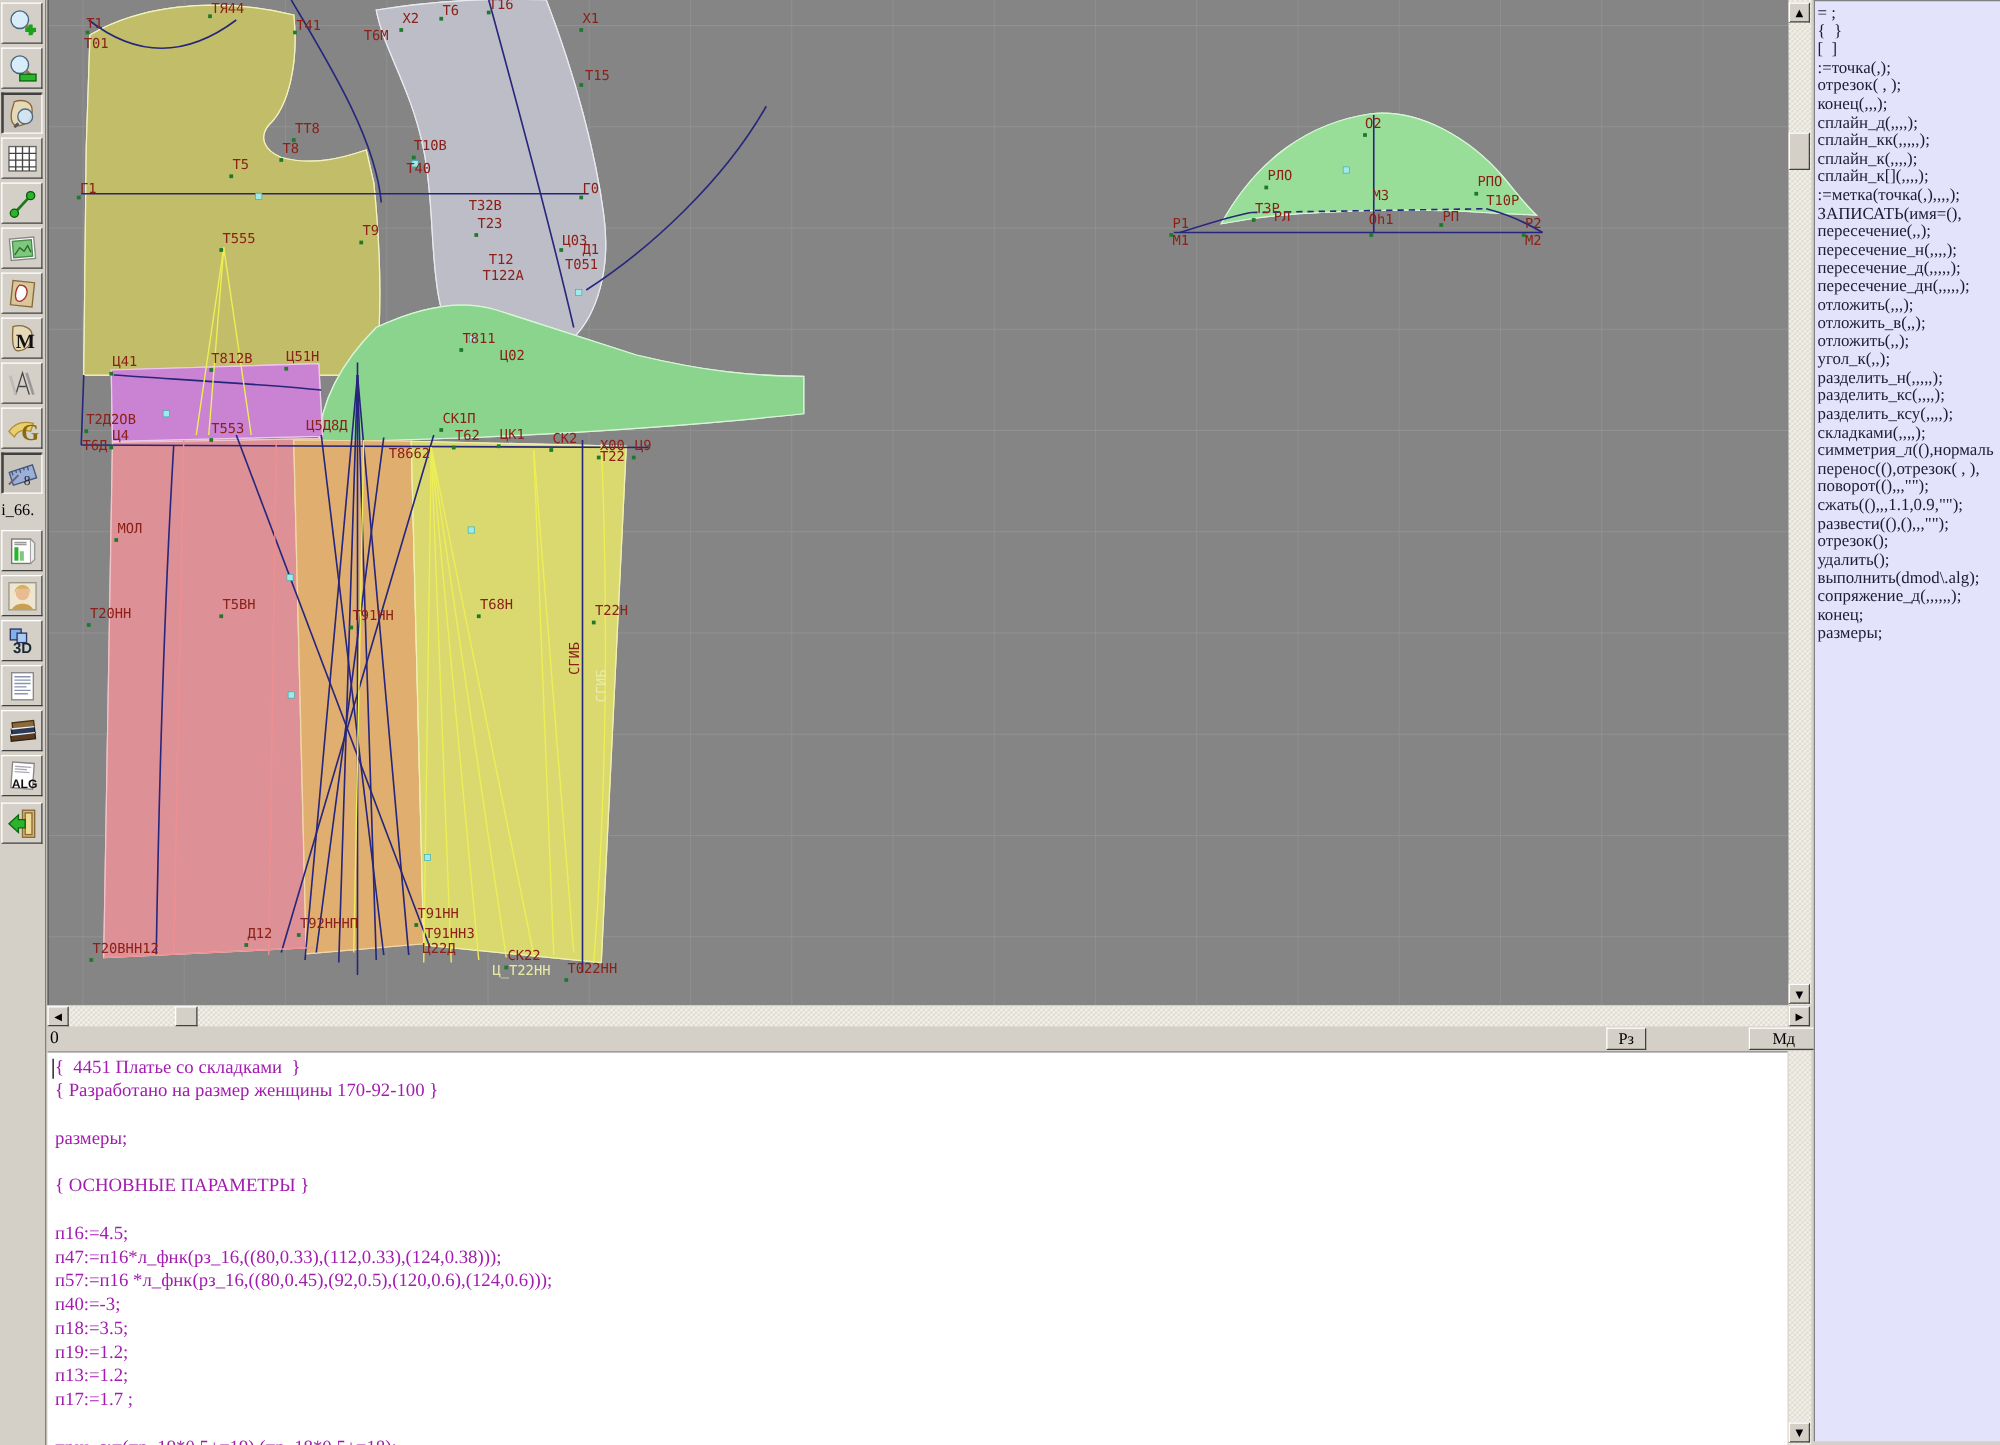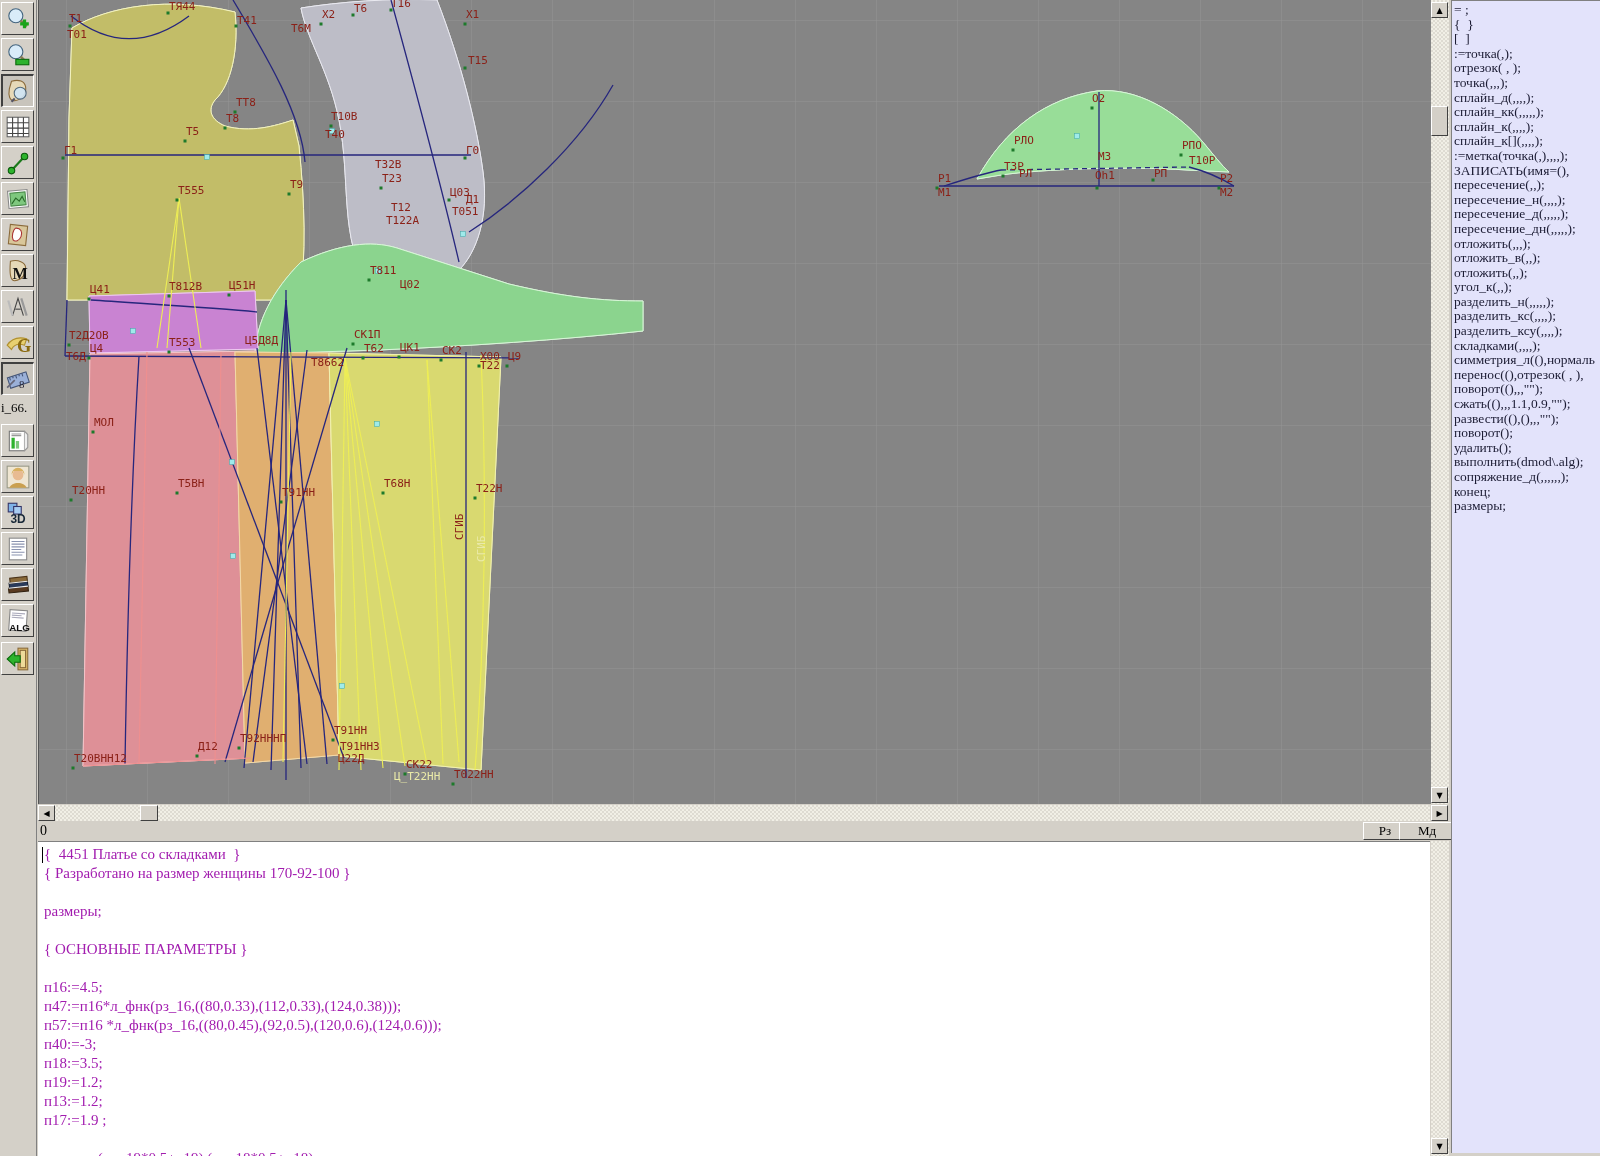--- a/index.html
+++ b/index.html
@@ -440,60 +440,60 @@
 <div class="sb-btn" style="left:38px;top:805px;">
     <span>◀</span>
   </div>
 <div class="sb-thumb" style="left:140px;top:805px;width:18px;height:16px;"></div>
 <div class="sb-btn" style="left:1431px;top:805px;">
     <span>▶</span>
   </div>
 
 <div id="status-row">
   <span id="status-zero">0</span>
-  <div class="mini-btn" style="left:1325px;width:44px;">Рз</div>
+  <div class="mini-btn" style="left:1247px;width:32px;">Рз</div>
   <div class="mini-btn" style="left:1361px;width:56px;">Мд</div>
 </div>
 
 <div id="editor">
   <div id="caret"></div>
   <div id="editor-lines">
       <div class="ed-line">{  4451 Платье со складками  }</div>
       <div class="ed-line">{ Разработано на размер женщины 170-92-100 }</div>
       <div class="ed-line"></div>
       <div class="ed-line">размеры;</div>
       <div class="ed-line"></div>
       <div class="ed-line">{ ОСНОВНЫЕ ПАРАМЕТРЫ }</div>
       <div class="ed-line"></div>
       <div class="ed-line">п16:=4.5;</div>
       <div class="ed-line">п47:=п16*л_фнк(рз_16,((80,0.33),(112,0.33),(124,0.38)));</div>
       <div class="ed-line">п57:=п16 *л_фнк(рз_16,((80,0.45),(92,0.5),(120,0.6),(124,0.6)));</div>
       <div class="ed-line">п40:=-3;</div>
       <div class="ed-line">п18:=3.5;</div>
       <div class="ed-line">п19:=1.2;</div>
       <div class="ed-line">п13:=1.2;</div>
-      <div class="ed-line">п17:=1.9 ;</div>
+      <div class="ed-line">п17:=1.7 ;</div>
       <div class="ed-line"></div>
       <div class="ed-line">прш_с:=(пр_19*0.5+п19),(пр_18*0.5+п18);</div>
     </div>
 </div>
 
 <div class="sb-track" style="left:1431px;top:841px;width:18px;height:315px;"></div>
 <div class="sb-btn" style="left:1431px;top:1138px;">
     <span>▼</span>
   </div>
 
 <div id="fn-panel">
   <div id="fn-list">
       <div class="fn-item">= ;</div>
       <div class="fn-item">{  }</div>
       <div class="fn-item">[  ]</div>
       <div class="fn-item">:=точка(,);</div>
       <div class="fn-item">отрезок( , );</div>
-      <div class="fn-item">точка(,,,);</div>
+      <div class="fn-item">конец(,,,);</div>
       <div class="fn-item">сплайн_д(,,,,);</div>
       <div class="fn-item">сплайн_кк(,,,,,);</div>
       <div class="fn-item">сплайн_к(,,,,);</div>
       <div class="fn-item">сплайн_к[](,,,,);</div>
       <div class="fn-item">:=метка(точка(,),,,,);</div>
       <div class="fn-item">ЗАПИСАТЬ(имя=(),</div>
       <div class="fn-item">пересечение(,,);</div>
       <div class="fn-item">пересечение_н(,,,,);</div>
       <div class="fn-item">пересечение_д(,,,,,);</div>
       <div class="fn-item">пересечение_дн(,,,,,);</div>
@@ -503,20 +503,20 @@
       <div class="fn-item">угол_к(,,);</div>
       <div class="fn-item">разделить_н(,,,,,);</div>
       <div class="fn-item">разделить_кс(,,,,);</div>
       <div class="fn-item">разделить_ксу(,,,,);</div>
       <div class="fn-item">складками(,,,,);</div>
       <div class="fn-item">симметрия_л((),нормаль</div>
       <div class="fn-item">перенос((),отрезок( , ),</div>
       <div class="fn-item">поворот((),,,"");</div>
       <div class="fn-item">сжать((),,,1.1,0.9,"");</div>
       <div class="fn-item">развести((),(),,,"");</div>
-      <div class="fn-item">поворот();</div>
+      <div class="fn-item">отрезок();</div>
       <div class="fn-item">удалить();</div>
       <div class="fn-item">выполнить(dmod\.alg);</div>
       <div class="fn-item">сопряжение_д(,,,,,,);</div>
       <div class="fn-item">конец;</div>
       <div class="fn-item">размеры;</div>
     </div>
 </div>
 
 </body></html>

